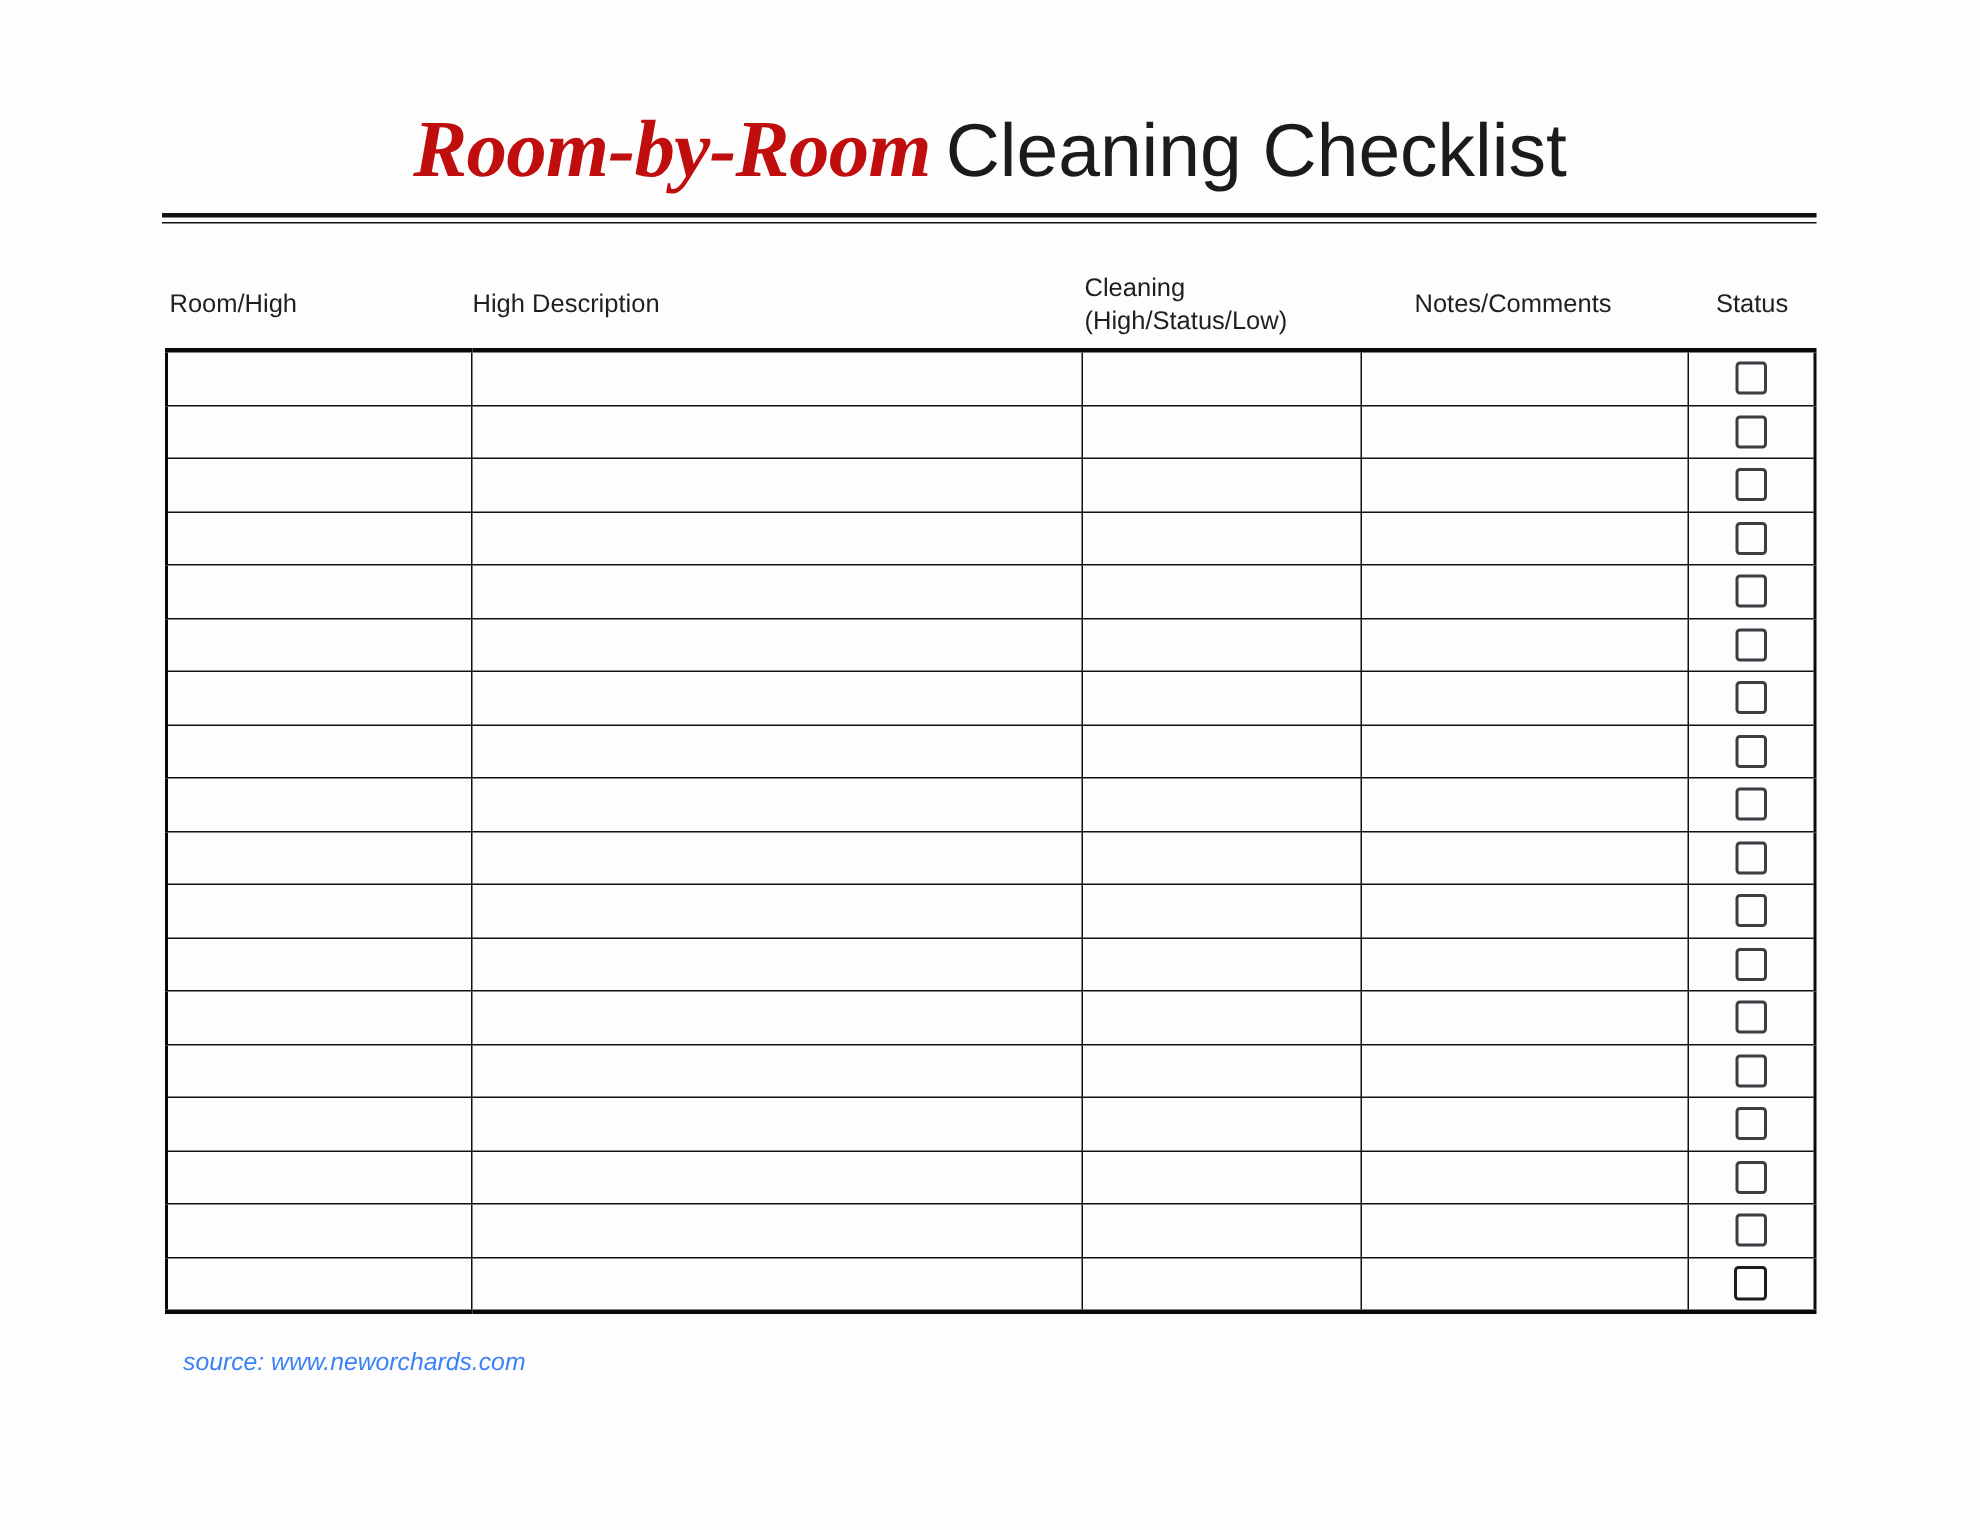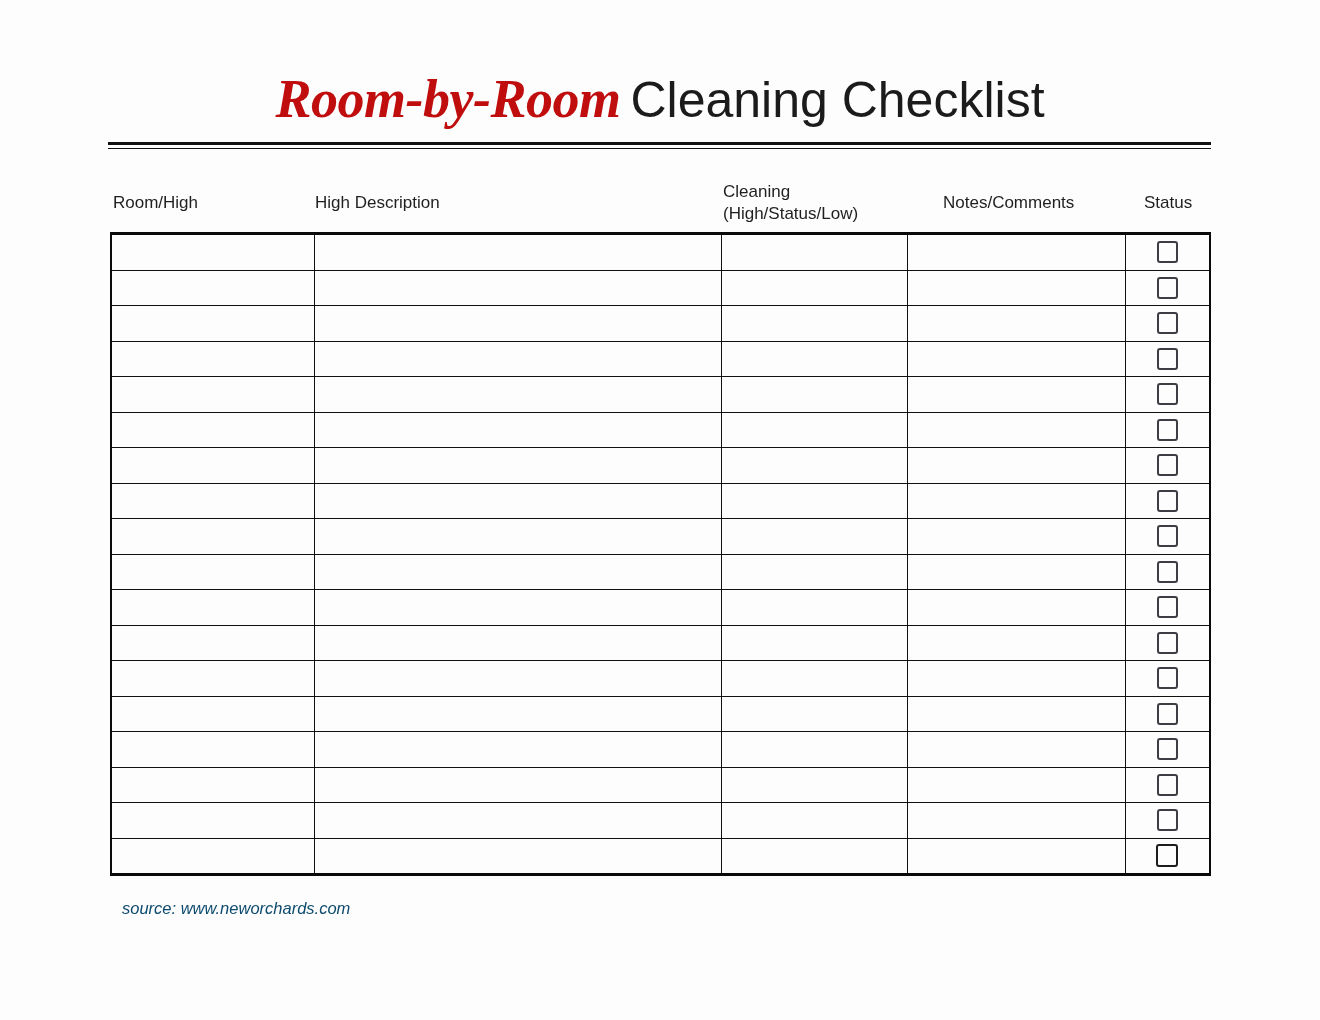--- a/index.html
+++ b/index.html
@@ -126,21 +126,21 @@
     border: 2.6px solid #1d1d20;
   }
 
   
   .source {
     position: absolute;
     left: 122px;
     top: 899px;
     font-size: 16.5px;
     font-style: italic;
-    color: #0c4a6e;
+    color: #3b82f6;
     white-space: nowrap;
   }
 </style>
 </head>
 <body>
 
 <div class="page">
 
   <div class="title-block">
     <span class="title-red">Room-by-Room</span><span class="title-black">Cleaning Checklist</span>

